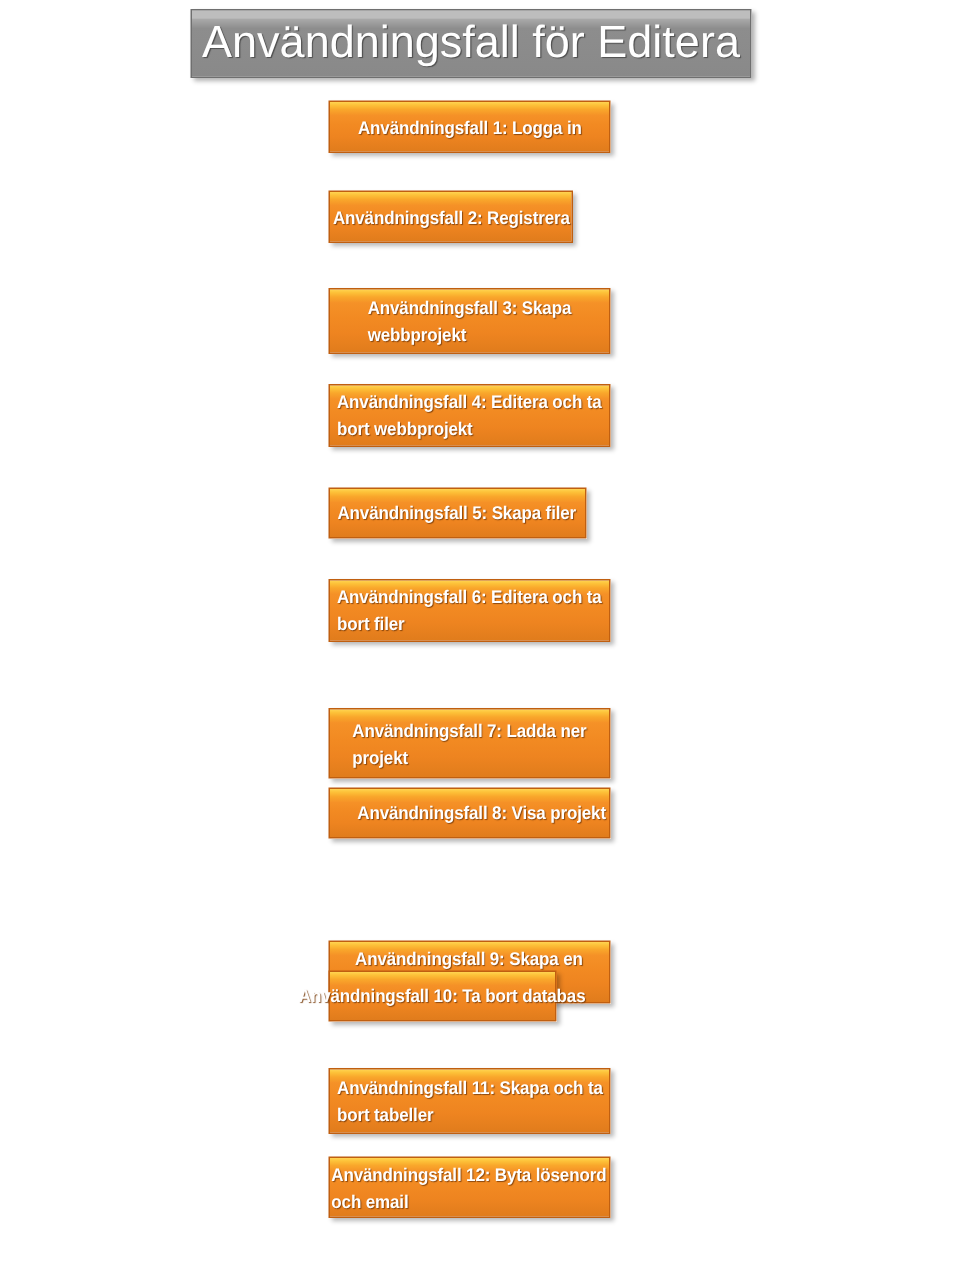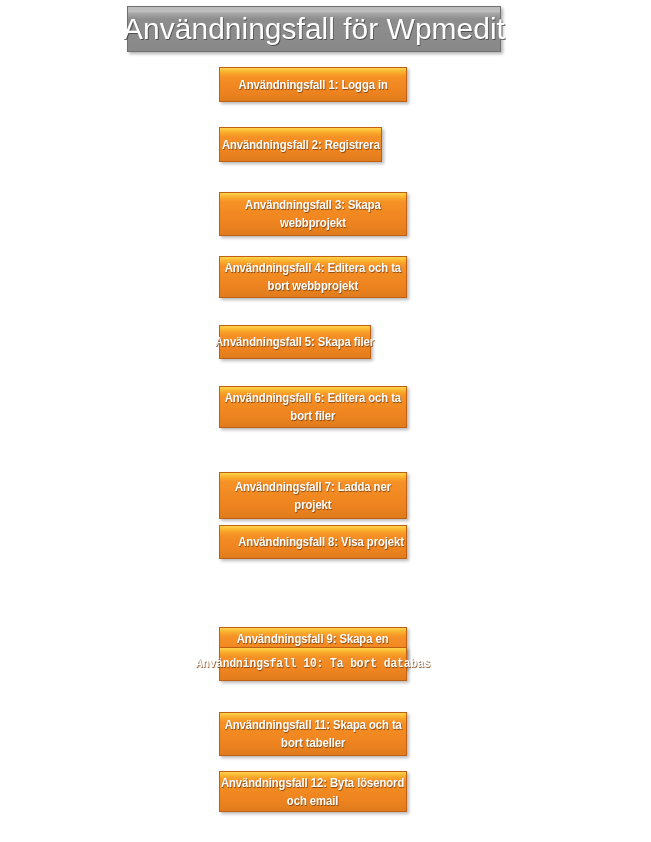--- a/index.html
+++ b/index.html
@@ -21,36 +21,36 @@
     text-shadow:0.8px 0.8px 0.6px rgba(60,60,60,.75);}
 
   
   .uc{position:absolute;box-sizing:border-box;
     border:1px solid #C05F10;
     background:
       linear-gradient(to bottom,
         #FFD452 0px, #FDC239 2px, #F9A72B 5px,
         #F59127 9px, #F28A22 45%, #EE8420 70%, #E07C1C 100%);
     box-shadow:2px 2px 3px rgba(0,0,0,.28);
-    display:flex;align-items:center;justify-content:center;text-align:center;}
+    display:flex;align-items:center;justify-content:center;text-align:left;}
   .uc .lbl{color:#ffffff;font-weight:bold;font-size:12.2px;line-height:18px;
     white-space:nowrap;
     text-shadow:0.7px 0.7px 0.7px rgba(120,60,10,.85);
     transform:scaleX(.93);letter-spacing:-0.1px;}
 </style>
 </head>
 <body>
 
 <div id="stage">
 
   <svg class="lines" viewBox="0 0 651 842" width="651" height="842">
   </svg>
 
   <div id="title-banner">
-    <div class="title-text">Användningsfall för Wpmedit</div>
+    <div class="title-text">Användningsfall för Editera</div>
   </div>
 
 <div class="uc" style="left: 219px; top: 67px; width: 188px; height: 35px;">
       <div>
         <div class="lbl">Användningsfall 1: Logga in</div>
       </div>
     </div>
     <div class="uc" style="left: 219px; top: 127px; width: 163px; height: 35px;">
       <div>
         <div class="lbl">Användningsfall 2: Registrera</div>
@@ -61,21 +61,21 @@
         <div class="lbl">Användningsfall 3: Skapa</div>
         <div class="lbl">webbprojekt</div>
       </div>
     </div>
     <div class="uc" style="left: 219px; top: 256px; width: 188px; height: 42px;">
       <div>
         <div class="lbl">Användningsfall 4: Editera och ta</div>
         <div class="lbl">bort webbprojekt</div>
       </div>
     </div>
-    <div class="uc" style="left: 219px; top: 325px; width: 152px; height: 34px;">
+    <div class="uc" style="left: 219px; top: 325px; width: 172px; height: 34px;">
       <div>
         <div class="lbl">Användningsfall 5: Skapa filer</div>
       </div>
     </div>
     <div class="uc" style="left: 219px; top: 386px; width: 188px; height: 42px;">
       <div>
         <div class="lbl">Användningsfall 6: Editera och ta</div>
         <div class="lbl">bort filer</div>
       </div>
     </div>
@@ -89,21 +89,21 @@
       <div>
         <div class="lbl">Användningsfall 8: Visa projekt</div>
       </div>
     </div>
     <div class="uc" style="left: 219px; top: 587px; width: 188px; height: 42px; margin-top: 40px;">
       <div>
         <div class="lbl">Användningsfall 9: Skapa en</div>
         <div class="lbl">databas</div>
       </div>
     </div>
-    <div class="uc" style="left: 219px; top: 647px; width: 188px; height: 34px; font-family: Liberation Mono, monospace;">
+    <div class="uc" style="left: 219px; top: 647px; width: 152px; height: 34px;">
       <div>
         <div class="lbl">Användningsfall 10: Ta bort databas</div>
       </div>
     </div>
     <div class="uc" style="left: 219px; top: 712px; width: 188px; height: 44px;">
       <div>
         <div class="lbl">Användningsfall 11: Skapa och ta</div>
         <div class="lbl">bort tabeller</div>
       </div>
     </div>

